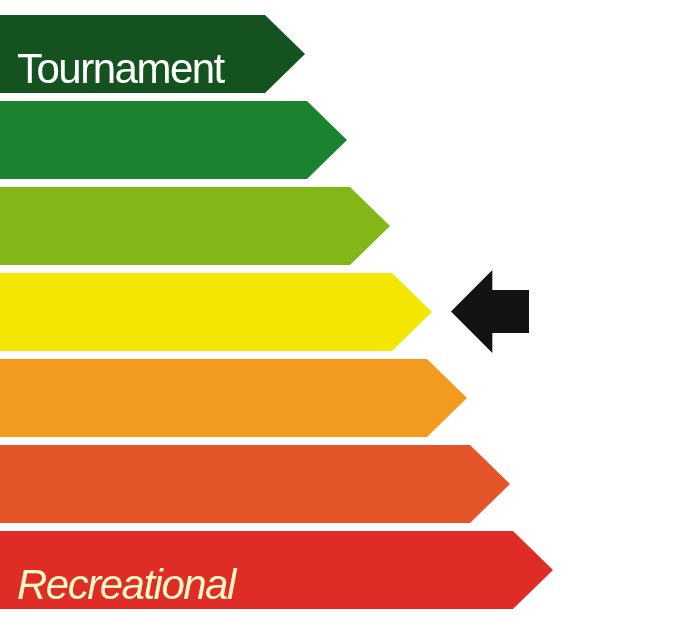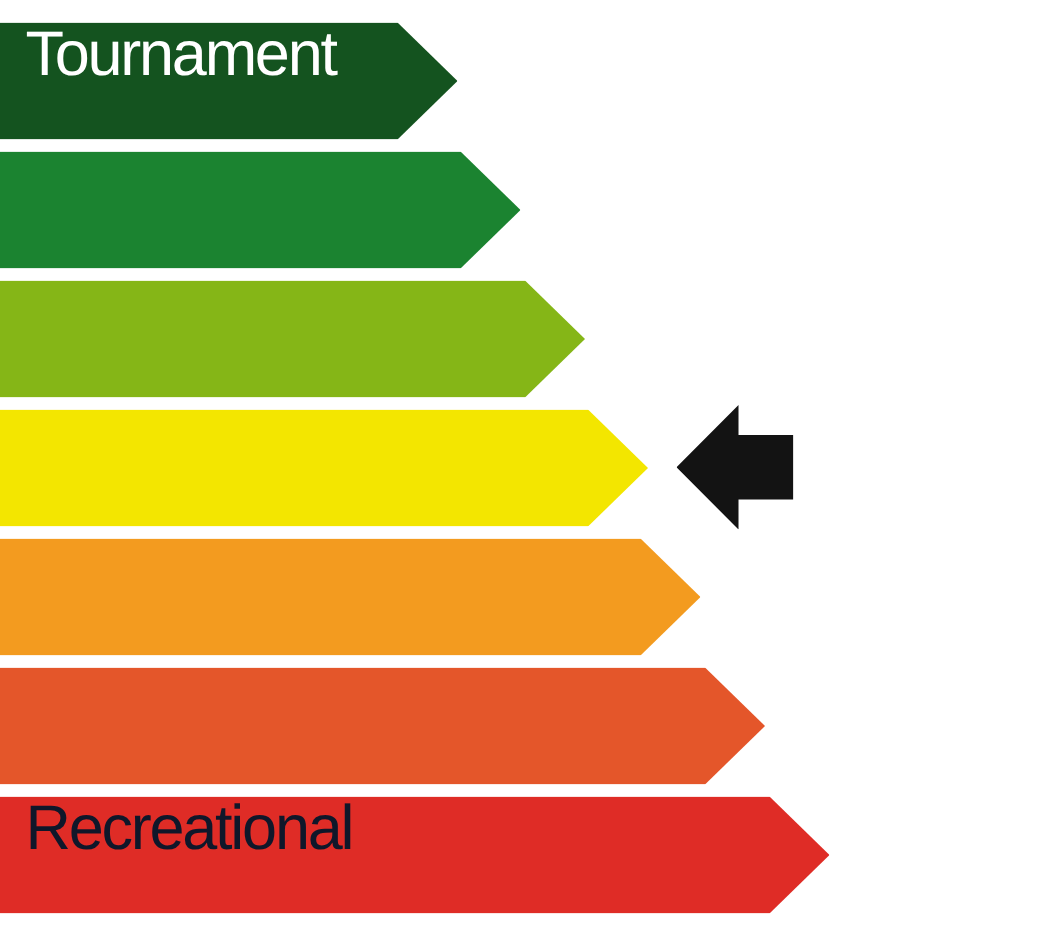--- a/index.html
+++ b/index.html
@@ -13,21 +13,21 @@
     width: 700px;
     height: 633px;
     background: #ffffff;
     overflow: hidden;
   }
   .bar {
     position: absolute;
     left: 0;
     height: 78px;
     display: flex;
-    align-items: flex-start;
+    align-items: flex-end;
     clip-path: polygon(0 0, calc(100% - 40px) 0, 100% 50%, calc(100% - 40px) 100%, 0 100%);
   }
   .bar-label {
     color: #ffffff;
     font-size: 42px;
     letter-spacing: -1.5px;
     padding-left: 17px;
     padding-bottom: 3px;
     white-space: nowrap;
     line-height: 1;
@@ -57,17 +57,17 @@
       <div class="bar" style="top: 273px; width: 432px; background: rgb(243, 230, 0);">
         <span class="bar-label" style="color: rgb(255, 255, 255);"></span>
       </div>
       <div class="bar" style="top: 359px; width: 467px; background: rgb(243, 155, 31);">
         <span class="bar-label" style="color: rgb(255, 255, 255);"></span>
       </div>
       <div class="bar" style="top: 445px; width: 510px; background: rgb(228, 86, 42);">
         <span class="bar-label" style="color: rgb(255, 255, 255);"></span>
       </div>
       <div class="bar" style="top: 531px; width: 553px; background: rgb(223, 44, 38);">
-        <span class="bar-label" style="color: #0f172a;">Recreational</span>
+        <span class="bar-label" style="color: #fef9c3; font-style: italic;">Recreational</span>
       </div>
     </div>
   <div id="indicator" class="indicator" style="top: 270px; background: rgb(19, 19, 19);"></div>
 </div>
 
 </body></html>

